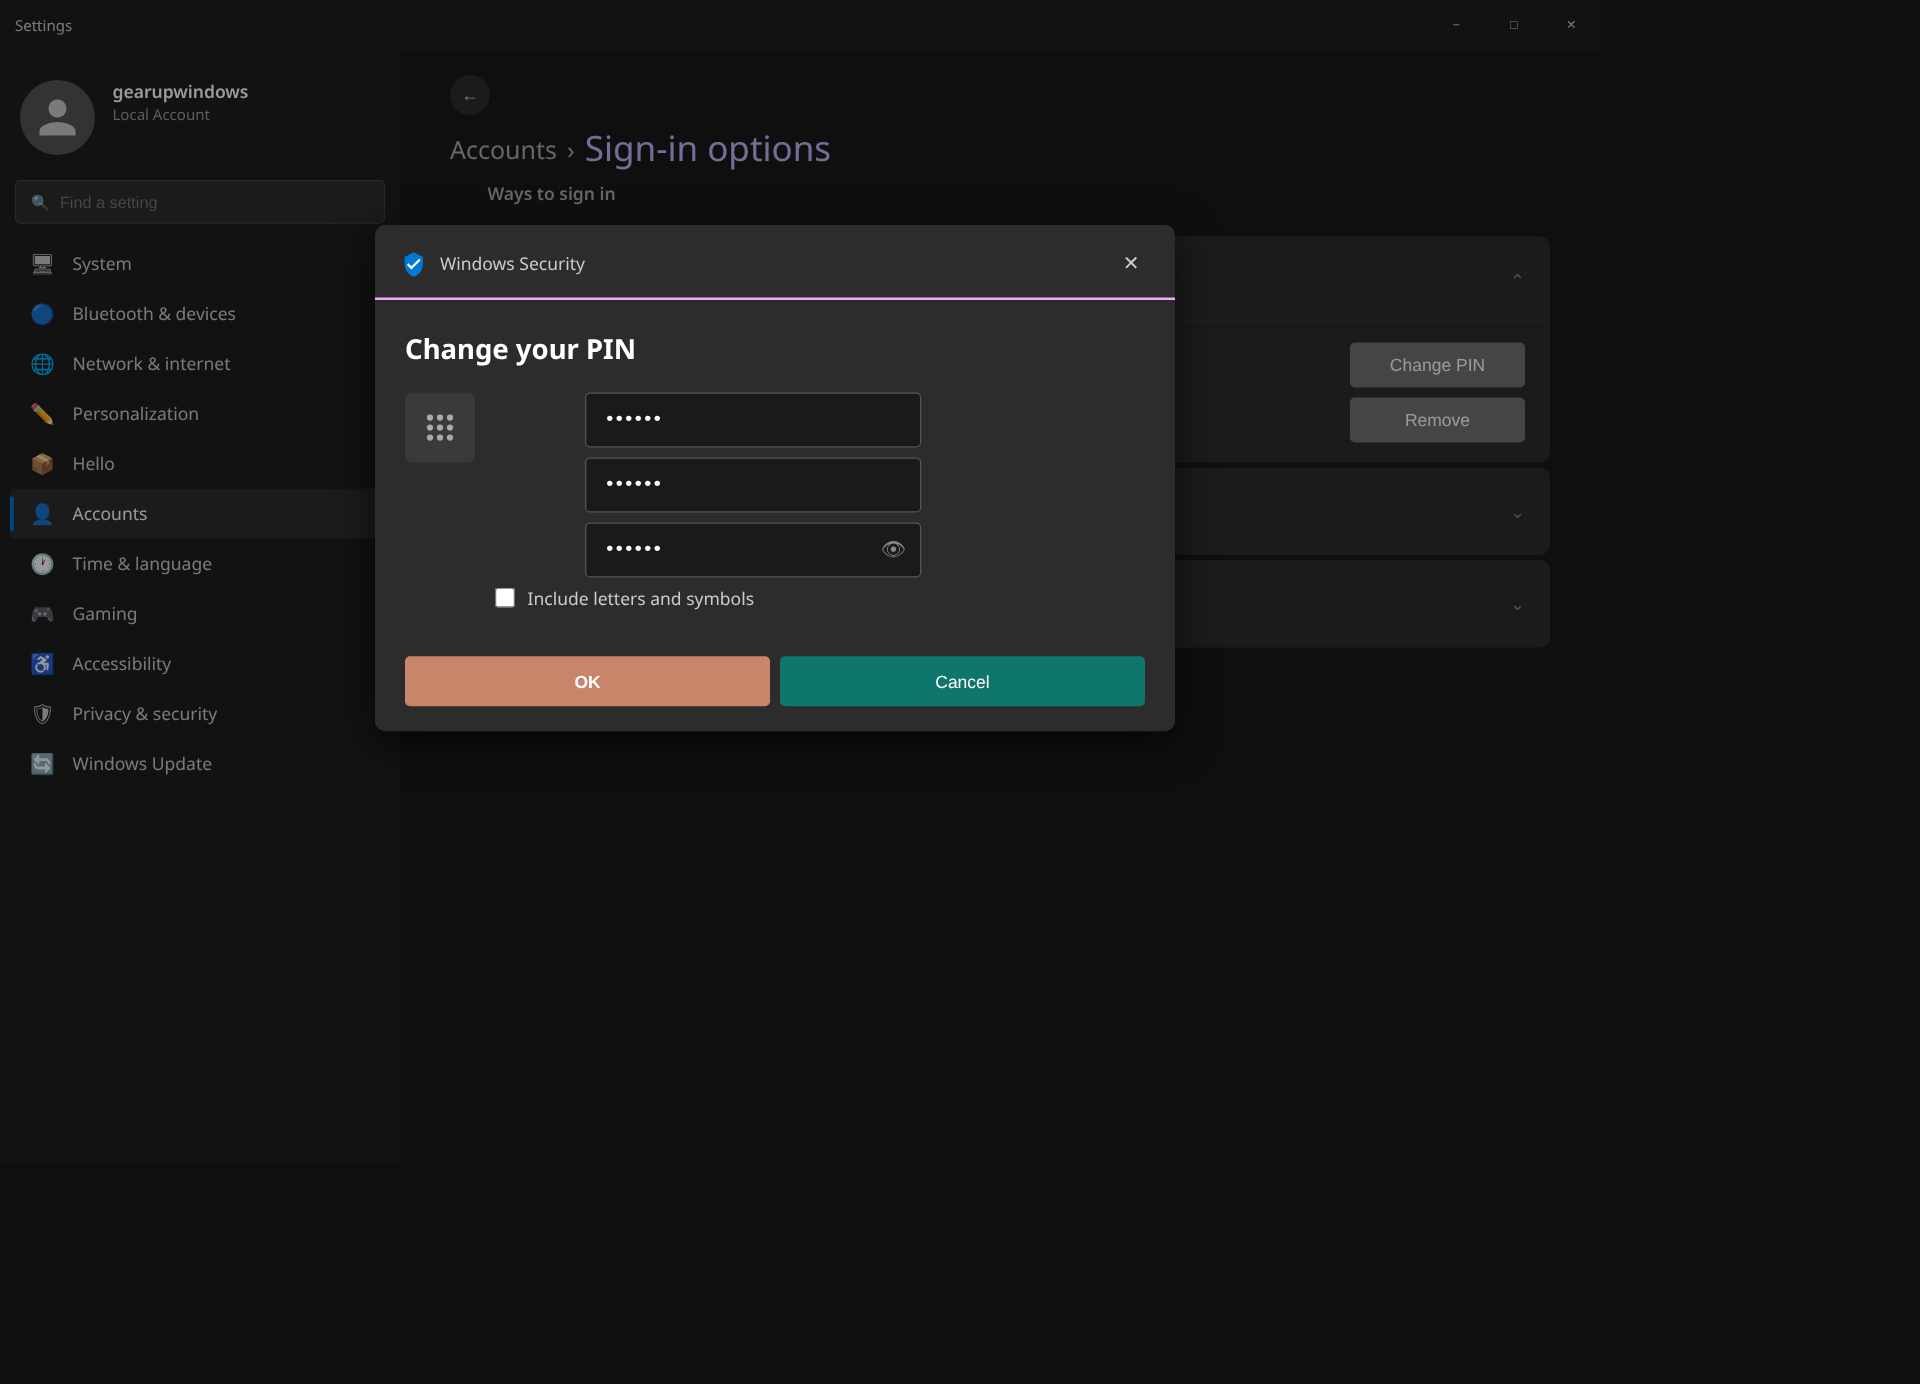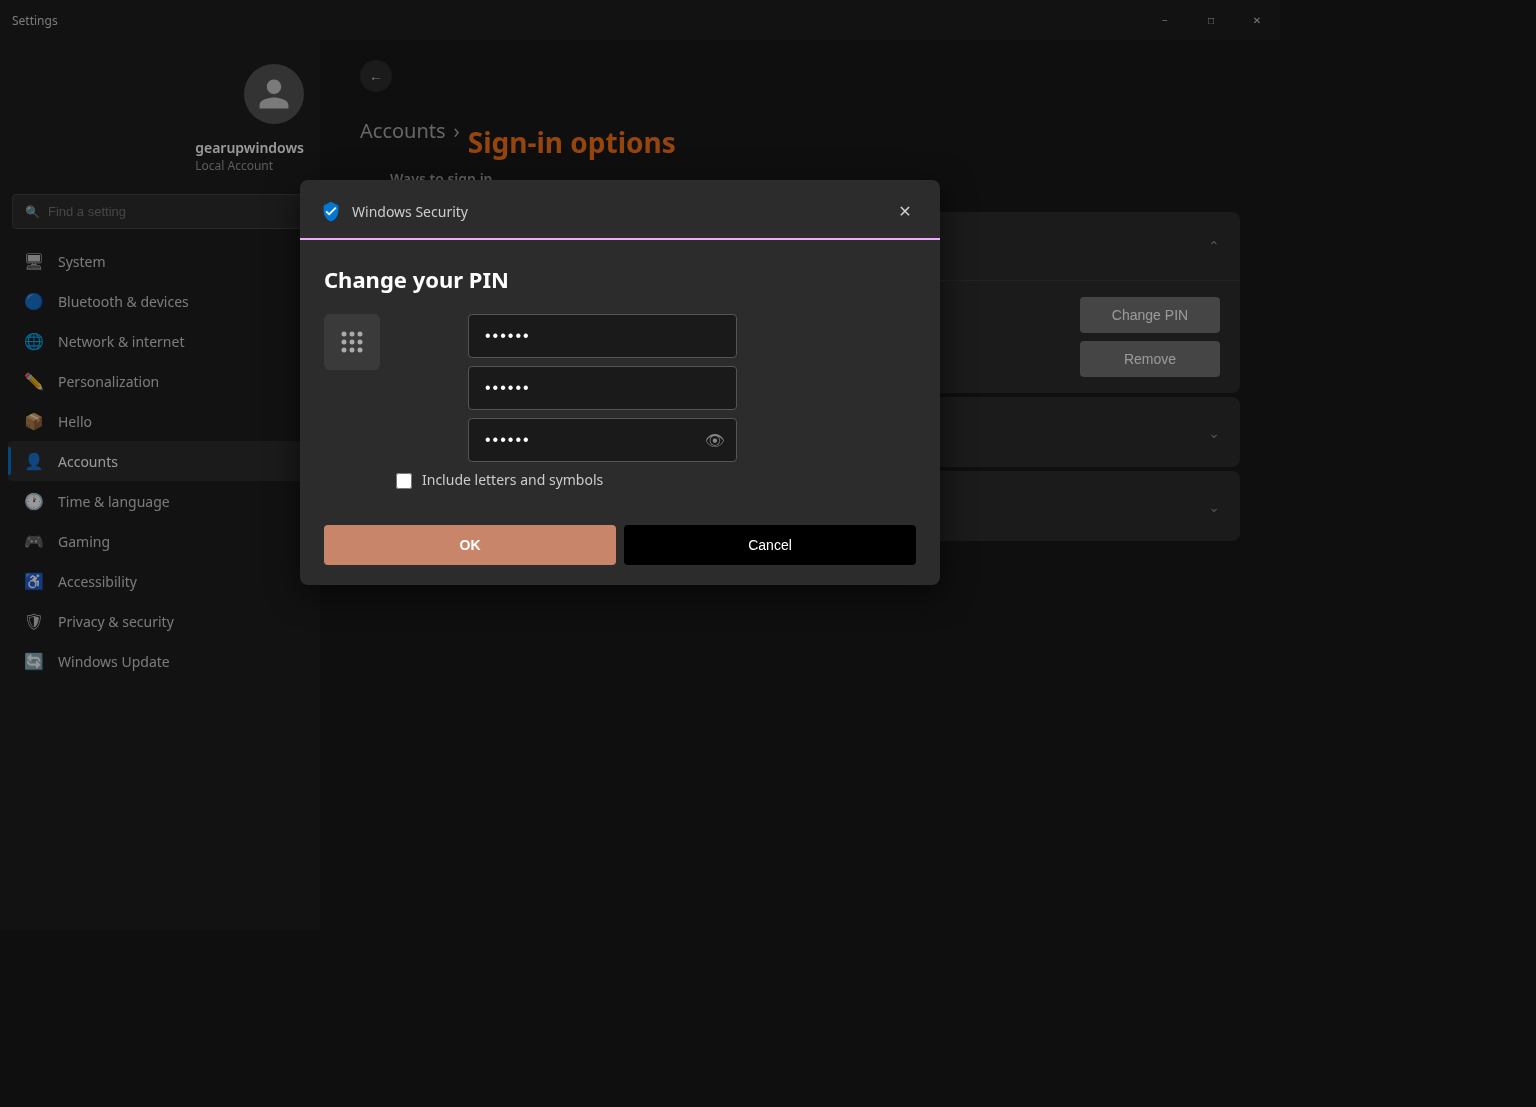--- a/index.html
+++ b/index.html
@@ -57,24 +57,23 @@
       background: #1f1f1f;
       flex-shrink: 0;
       display: flex;
       flex-direction: column;
       padding: 12px 0;
       overflow-y: auto;
     }
 
     .user-profile {
       display: flex;
-      align-items: flex-end;
+      align-items: flex-start;
       gap: 14px;
       padding: 12px 16px 20px 16px;
-      flex-direction: column;
     }
     .avatar {
       width: 60px;
       height: 60px;
       border-radius: 50%;
       background: #555;
       display: flex;
       align-items: center;
       justify-content: center;
       flex-shrink: 0;
@@ -176,24 +175,23 @@
     }
     .breadcrumb {
       font-size: 20px;
       color: #aaa;
       display: flex;
       align-items: center;
       gap: 8px;
       margin-bottom: 4px;
     }
     .breadcrumb-current {
-      color: #f97316;
-      font-weight: 700;
+      color: #c4b5fd;
+      font-weight: 400;
       font-size: 28px;
-      margin-top: 23px;
     }
     .page-subtitle {
       font-size: 14px;
       color: #aaa;
       font-weight: 600;
       margin-top: 8px;
       margin-left: 30px;
     }
 
     
@@ -349,21 +347,21 @@
       top: 50%;
       transform: translateY(-50%);
       background: transparent;
       border: none;
       color: #888;
       cursor: pointer;
       font-size: 16px;
     }
     .checkbox-row {
       display: flex;
-      align-items: flex-end;
+      align-items: flex-start;
       gap: 10px;
       margin-top: 8px;
       margin-left: 72px;
     }
     .checkbox-input {
       width: 16px;
       height: 16px;
       cursor: pointer;
     }
     .checkbox-label { font-size: 14px; color: #ccc; }
@@ -379,21 +377,21 @@
       border: none;
       border-radius: 4px;
       color: #fff;
       font-size: 14px;
       font-weight: 700;
       cursor: pointer;
     }
     .btn-cancel {
       flex: 1;
       padding: 12px;
-      background: #000000;
+      background: #0f766e;
       border: none;
       border-radius: 4px;
       color: #fff;
       font-size: 14px;
       cursor: pointer;
     }
 
     
     .shield-icon {
       width: 22px;

